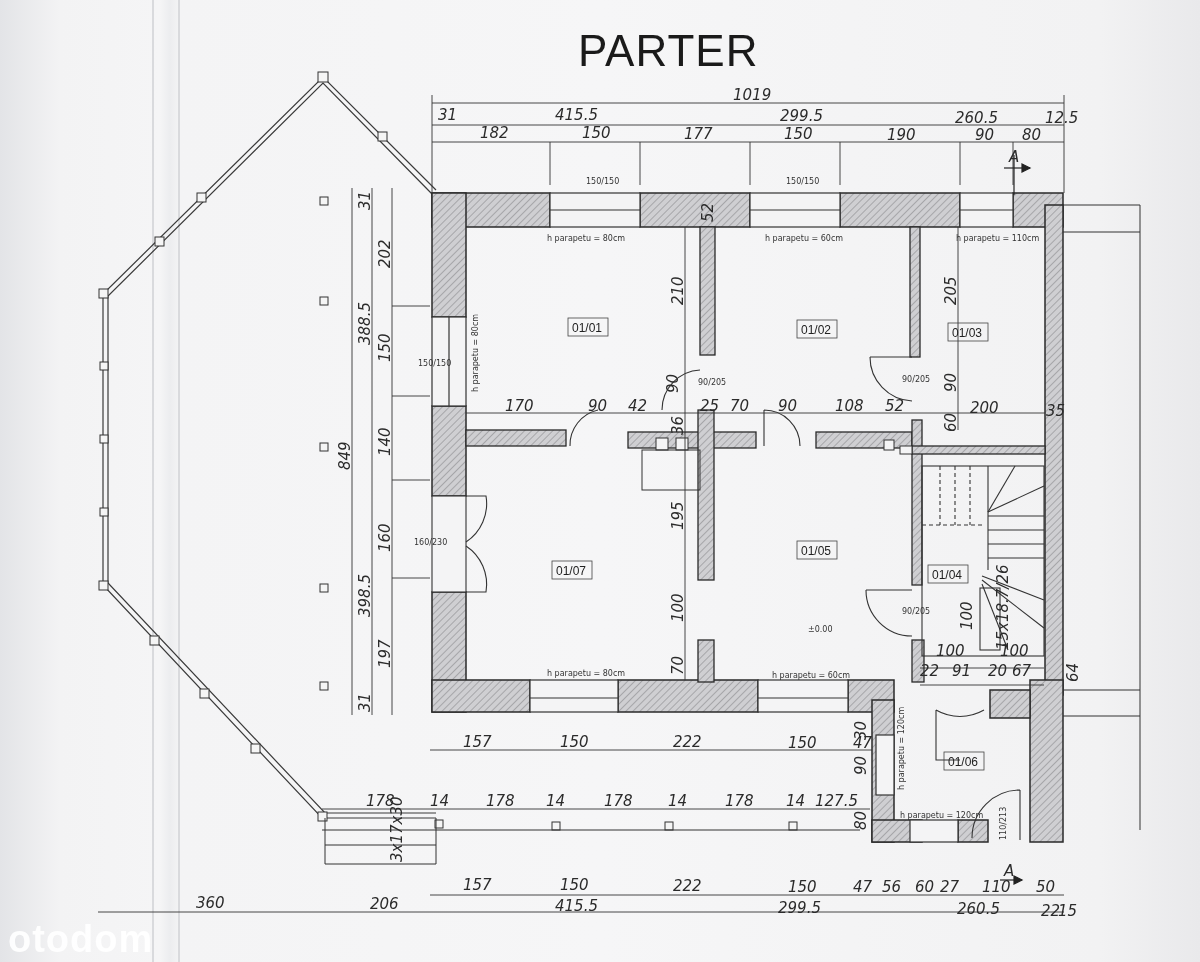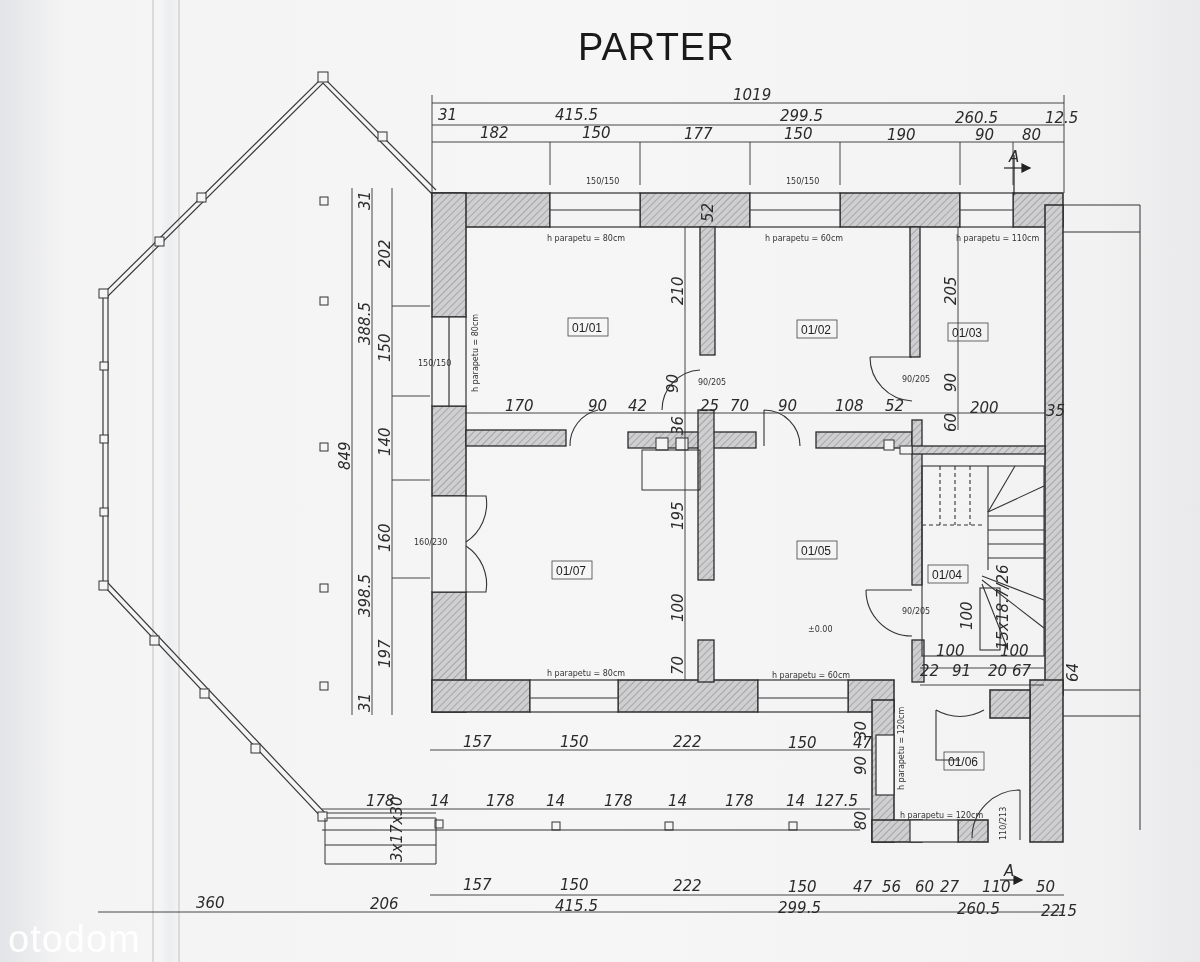--- a/index.html
+++ b/index.html
@@ -1,24 +1,24 @@
 <!DOCTYPE html>
 <html><head>
 <meta charset="utf-8">
 <style>
   html,body{margin:0;padding:0;}
   body{width:1200px;height:962px;background:#eeeff1;position:relative;overflow:hidden;font-family:"Liberation Sans",sans-serif;color:#2a2a2a;}
   .paper{position:absolute;inset:0;background:linear-gradient(90deg,#e3e4e7 0,#f3f3f4 60px,#f5f5f6 160px,#ecedef 170px,#f4f4f5 180px,#f6f6f7 600px,#f2f2f3 1100px,#e9e9eb 1200px);}
   .fold{position:absolute;top:0;bottom:0;width:2px;background:#d9dadd;}
-  .title{position:absolute;left:578px;top:26px;font-size:38px;color:#1a1a1a;letter-spacing:1px;font-family:"Liberation Sans",sans-serif;}
+  .title{position:absolute;left:578px;top:26px;font-size:44px;color:#1a1a1a;letter-spacing:1px;font-family:"Liberation Sans",sans-serif;}
   svg{position:absolute;left:0;top:0;}
   .dim{font-family:"DejaVu Sans",sans-serif;font-style:italic;font-size:15px;fill:#2b2b2b;}
   .dimsm{font-family:"DejaVu Sans",sans-serif;font-size:8px;fill:#333;}
   .room{font-family:"Liberation Sans",sans-serif;font-size:12px;fill:#222;}
-  .wm{position:absolute;left:8px;top:918px;font-size:38px;font-weight:normal;color:rgba(255,255,255,0.92);font-family:"Liberation Sans",sans-serif;letter-spacing:1px;}
+  .wm{position:absolute;left:8px;top:918px;font-size:38px;font-weight:bold;color:rgba(255,255,255,0.92);font-family:"Liberation Sans",sans-serif;letter-spacing:1px;}
 </style>
 </head>
 <body>
 
 <div class="paper"></div>
 <div class="fold" style="left:152px"></div>
 <div class="fold" style="left:178px"></div>
 
 <div class="title">PARTER</div>
 

